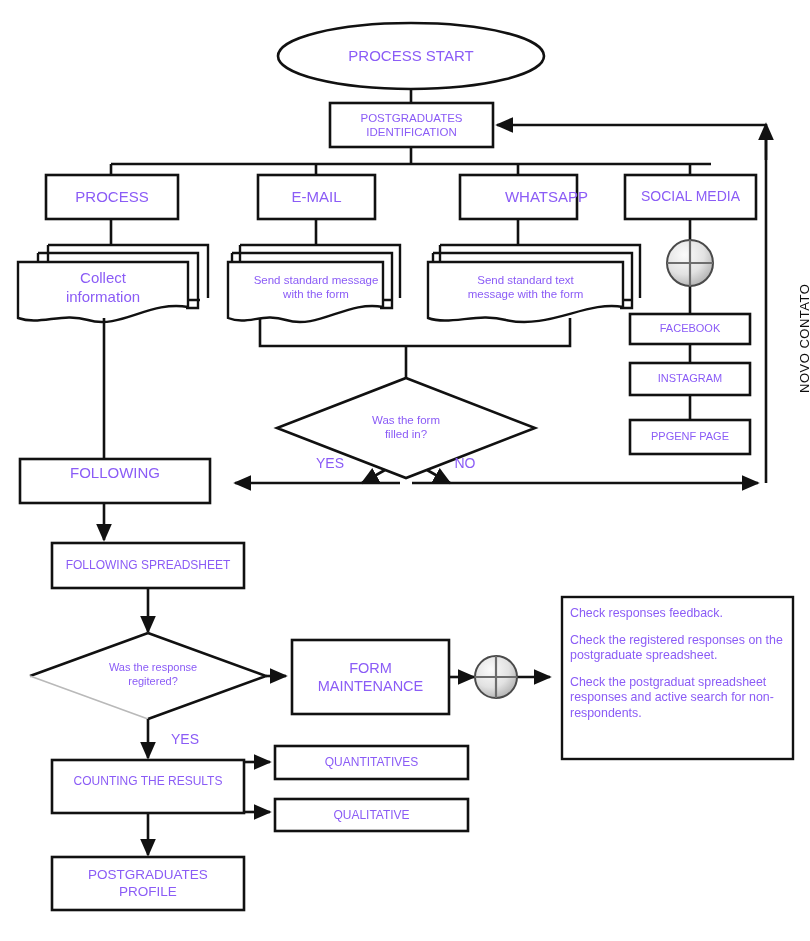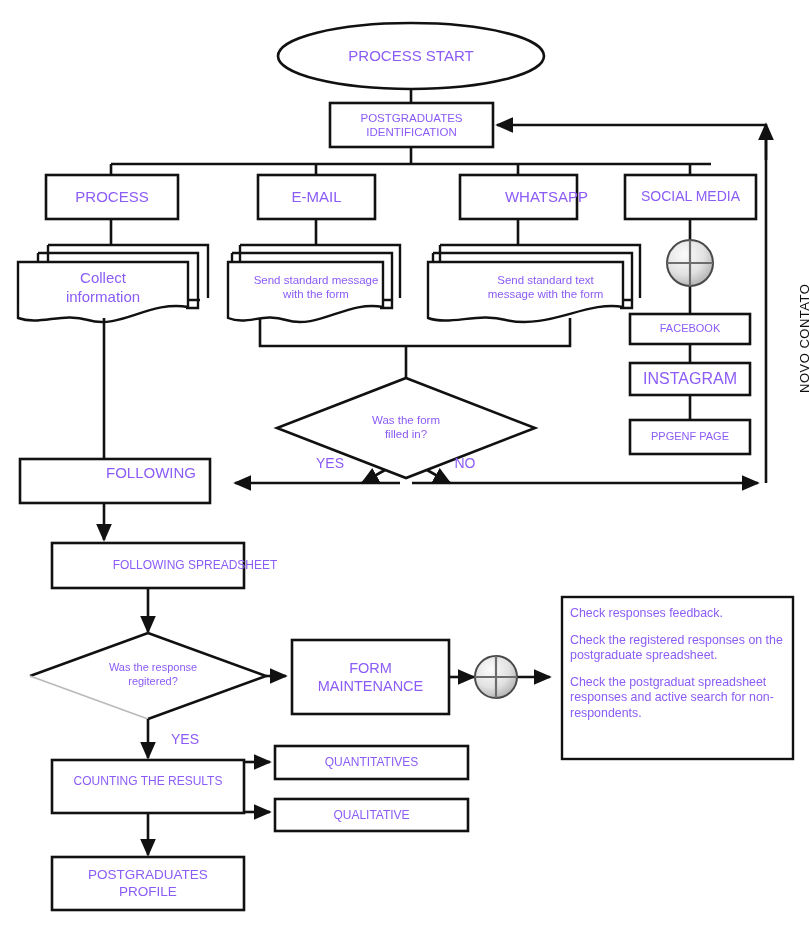--- a/index.html
+++ b/index.html
@@ -161,39 +161,39 @@
   <div class="lbl" style="left:18px;top:262px;width:170px;height:52px;font-size:15px;flex-direction:column;text-align:right;">
     <span>Collect</span>
     <span>information</span>
   </div>
 
   <div class="lbl" style="left:228px;top:262px;width:176px;height:50px;font-size:11.5px;flex-direction:column;">
     <span>Send standard message</span>
     <span>with the form</span>
   </div>
 
-  <div class="lbl" style="left:428px;top:262px;width:195px;height:50px;font-size:11.5px;flex-direction:column;margin-left:20px;">
+  <div class="lbl" style="left:428px;top:262px;width:195px;height:50px;font-size:11.5px;flex-direction:column;">
     <span>Send standard text</span>
     <span>message with the form</span>
   </div>
 
   <div class="lbl" style="left:630px;top:314px;width:120px;height:30px;font-size:11px;">FACEBOOK</div>
-  <div class="lbl" style="left:630px;top:363px;width:120px;height:32px;font-size:16px;">INSTAGRAM</div>
+  <div class="lbl" style="left:630px;top:363px;width:120px;height:32px;font-size:11px;">INSTAGRAM</div>
   <div class="lbl" style="left:630px;top:420px;width:120px;height:34px;font-size:11px;">PPGENF PAGE</div>
 
   <div class="lbl" style="left:341px;top:404px;width:130px;height:46px;font-size:11.5px;flex-direction:column;">
     <span>Was the form</span>
     <span>filled in?</span>
   </div>
   <div class="lbl" style="left:300px;top:455px;width:60px;height:18px;font-size:14px;">YES</div>
   <div class="lbl" style="left:440px;top:455px;width:50px;height:18px;font-size:14px;">NO</div>
 
-  <div class="lbl" style="left:20px;top:459px;width:190px;height:28px;font-size:15px;padding-left:36px;">FOLLOWING</div>
-
-  <div class="lbl" style="left:52px;top:543px;width:192px;height:45px;font-size:12px;padding-left:47px;">FOLLOWING SPREADSHEET</div>
+  <div class="lbl" style="left:20px;top:459px;width:190px;height:28px;font-size:15px;">FOLLOWING</div>
+
+  <div class="lbl" style="left:52px;top:543px;width:192px;height:45px;font-size:12px;">FOLLOWING SPREADSHEET</div>
 
   <div class="lbl" style="left:88px;top:653px;width:130px;height:44px;font-size:11px;flex-direction:column;">
     <span>Was the response</span>
     <span>regitered?</span>
   </div>
   <div class="lbl" style="left:160px;top:731px;width:50px;height:18px;font-size:14px;">YES</div>
 
   <div class="lbl" style="left:292px;top:640px;width:157px;height:74px;font-size:14.5px;flex-direction:column;">
     <span>FORM</span>
     <span>MAINTENANCE</span>

